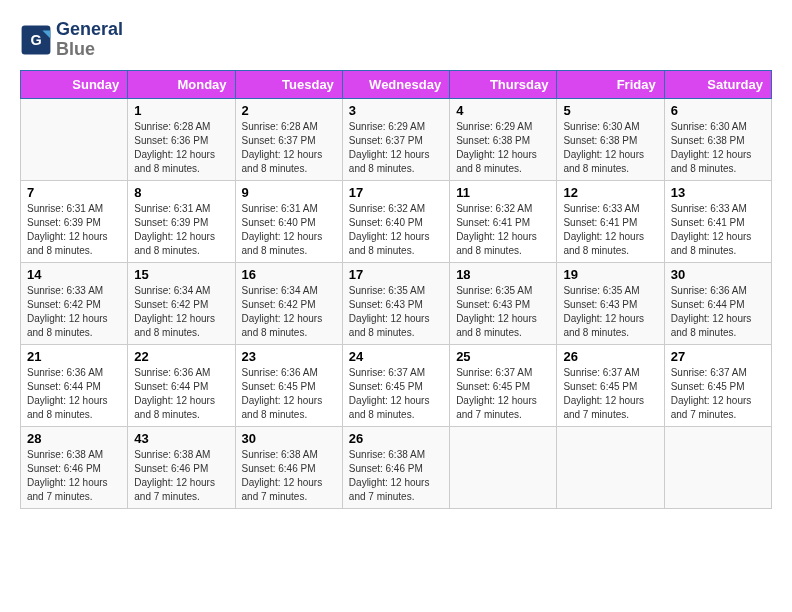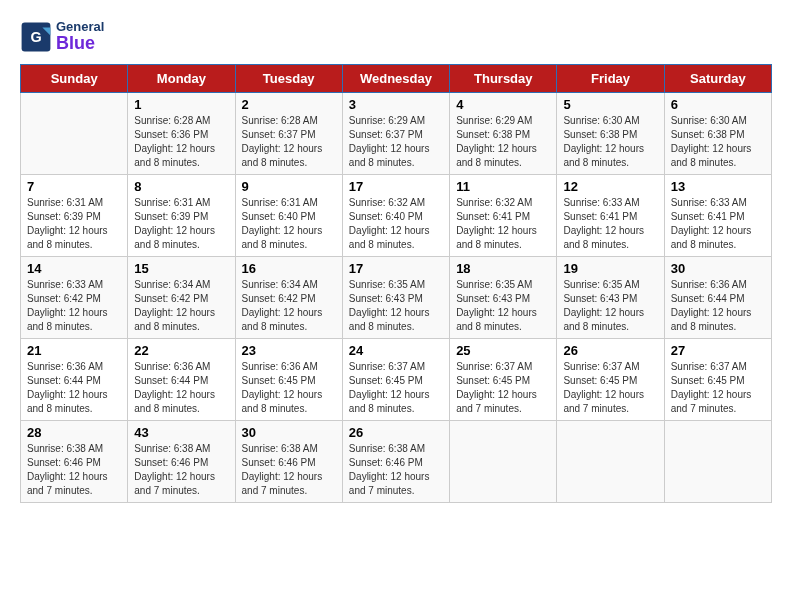--- a/index.html
+++ b/index.html
@@ -36,23 +36,23 @@
     .calendar-subtitle {
       font-size: 16px;
       color: #555;
     }
     table {
       width: 100%;
       border-collapse: collapse;
       font-size: 11px;
     }
     thead tr th {
-      background-color: #b91c1c;
+      background-color: #d946ef;
       color: #fff;
-      text-align: center;
+      text-align: right;
       padding: 6px 8px;
       font-size: 13px;
       font-weight: bold;
       border: 1px solid #2e6db4;
     }
     tbody tr td {
       border: 1px solid #ccc;
       vertical-align: top;
       padding: 4px 6px;
       width: 107px;
@@ -83,22 +83,22 @@
 <body>
 
 <div class="header">
   <div class="logo">
     <svg class="logo-icon" viewBox="0 0 40 40">
       <rect x="2" y="2" width="36" height="36" rx="4" fill="#1a3a6b"></rect>
       <text x="20" y="26" text-anchor="middle" fill="white" font-size="18" font-weight="bold" font-family="Arial">G</text>
       <polygon points="28,8 38,8 38,18" fill="#4a9fd4"></polygon>
     </svg>
     <div>
-      <div style="font-size:13px;font-weight:bold;color:#1a3a6b;line-height:1.1;">General</div>
-      <div style="font-size:18px;font-weight:bold;color:#6d28d9;line-height:1.1;">Blue</div>
+      <div style="font-size:18px;font-weight:bold;color:#1a3a6b;line-height:1.1;">General</div>
+      <div style="font-size:18px;font-weight:bold;color:#737373;line-height:1.1;">Blue</div>
     </div>
   </div>
   <div class="title-block">
     <div class="calendar-title"></div>
     <div class="calendar-subtitle"></div>
   </div>
 </div>
 
 <table>
   <thead>

